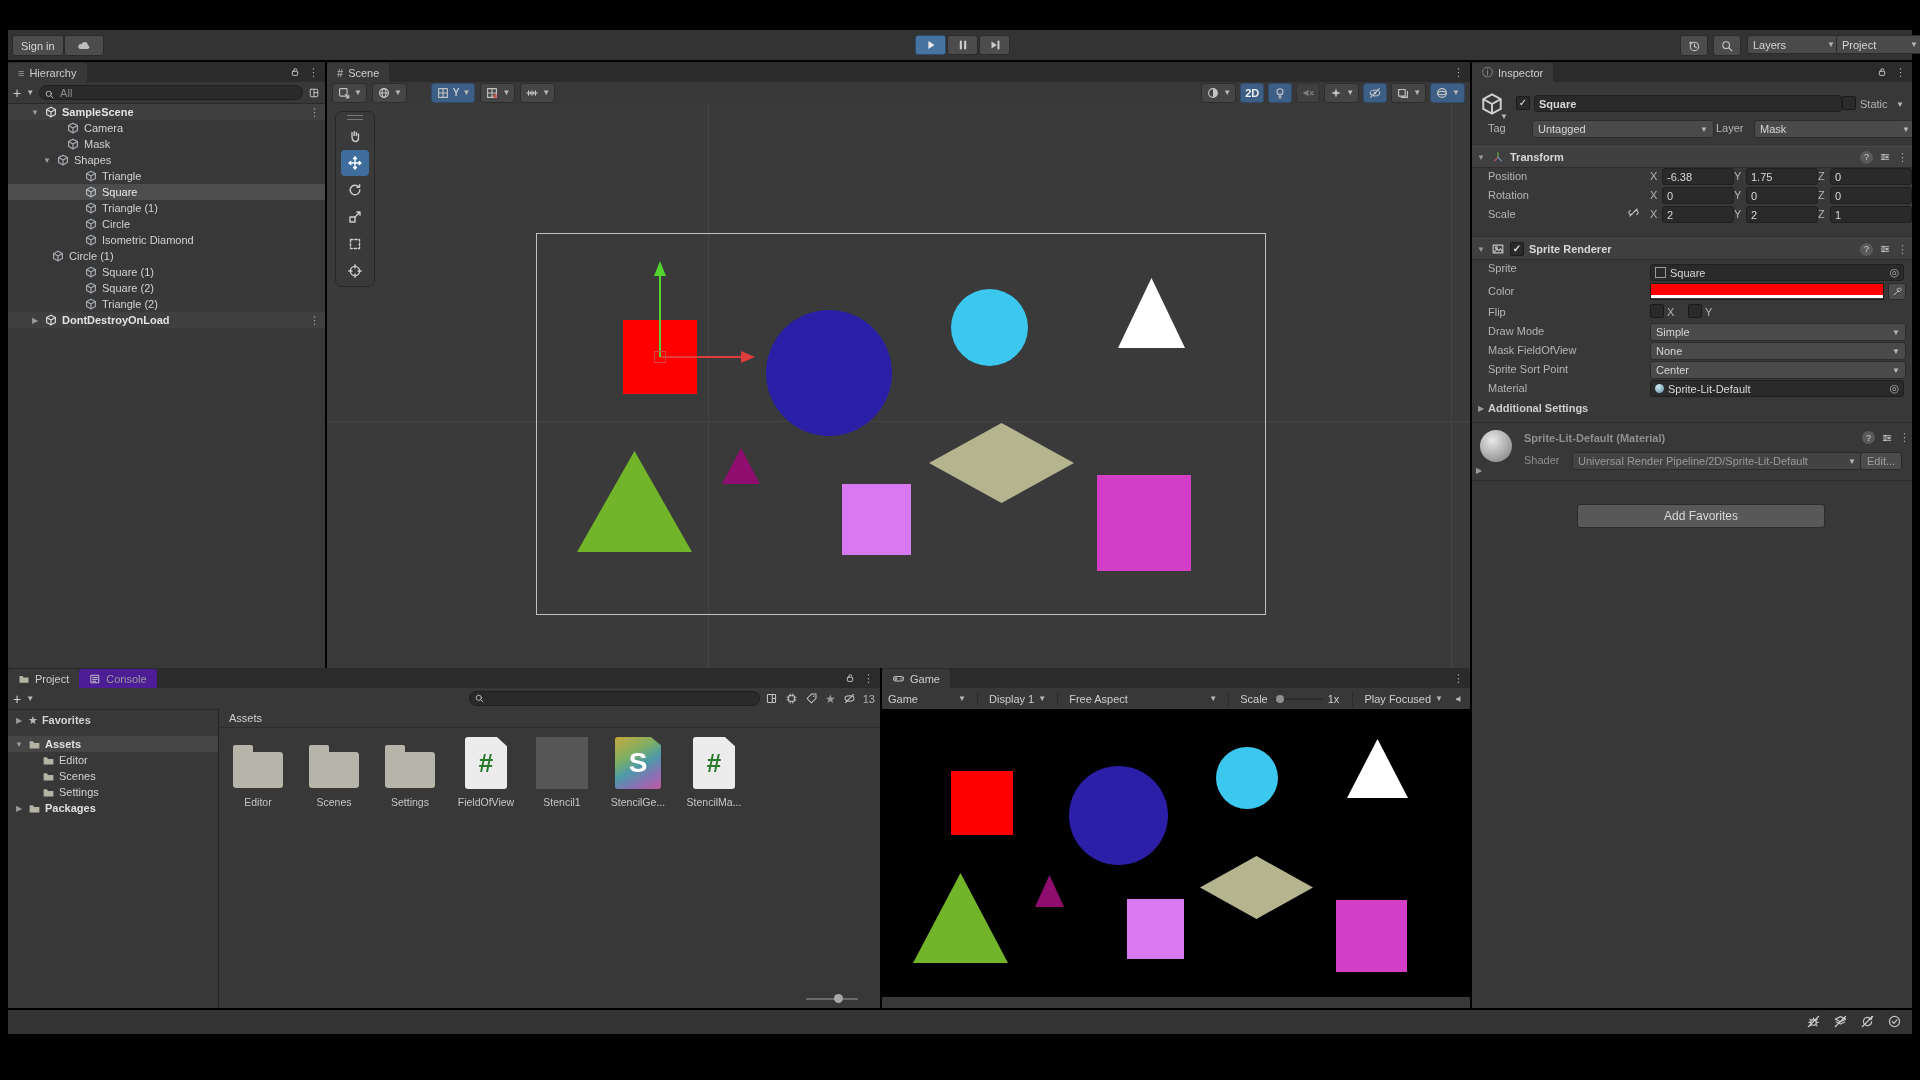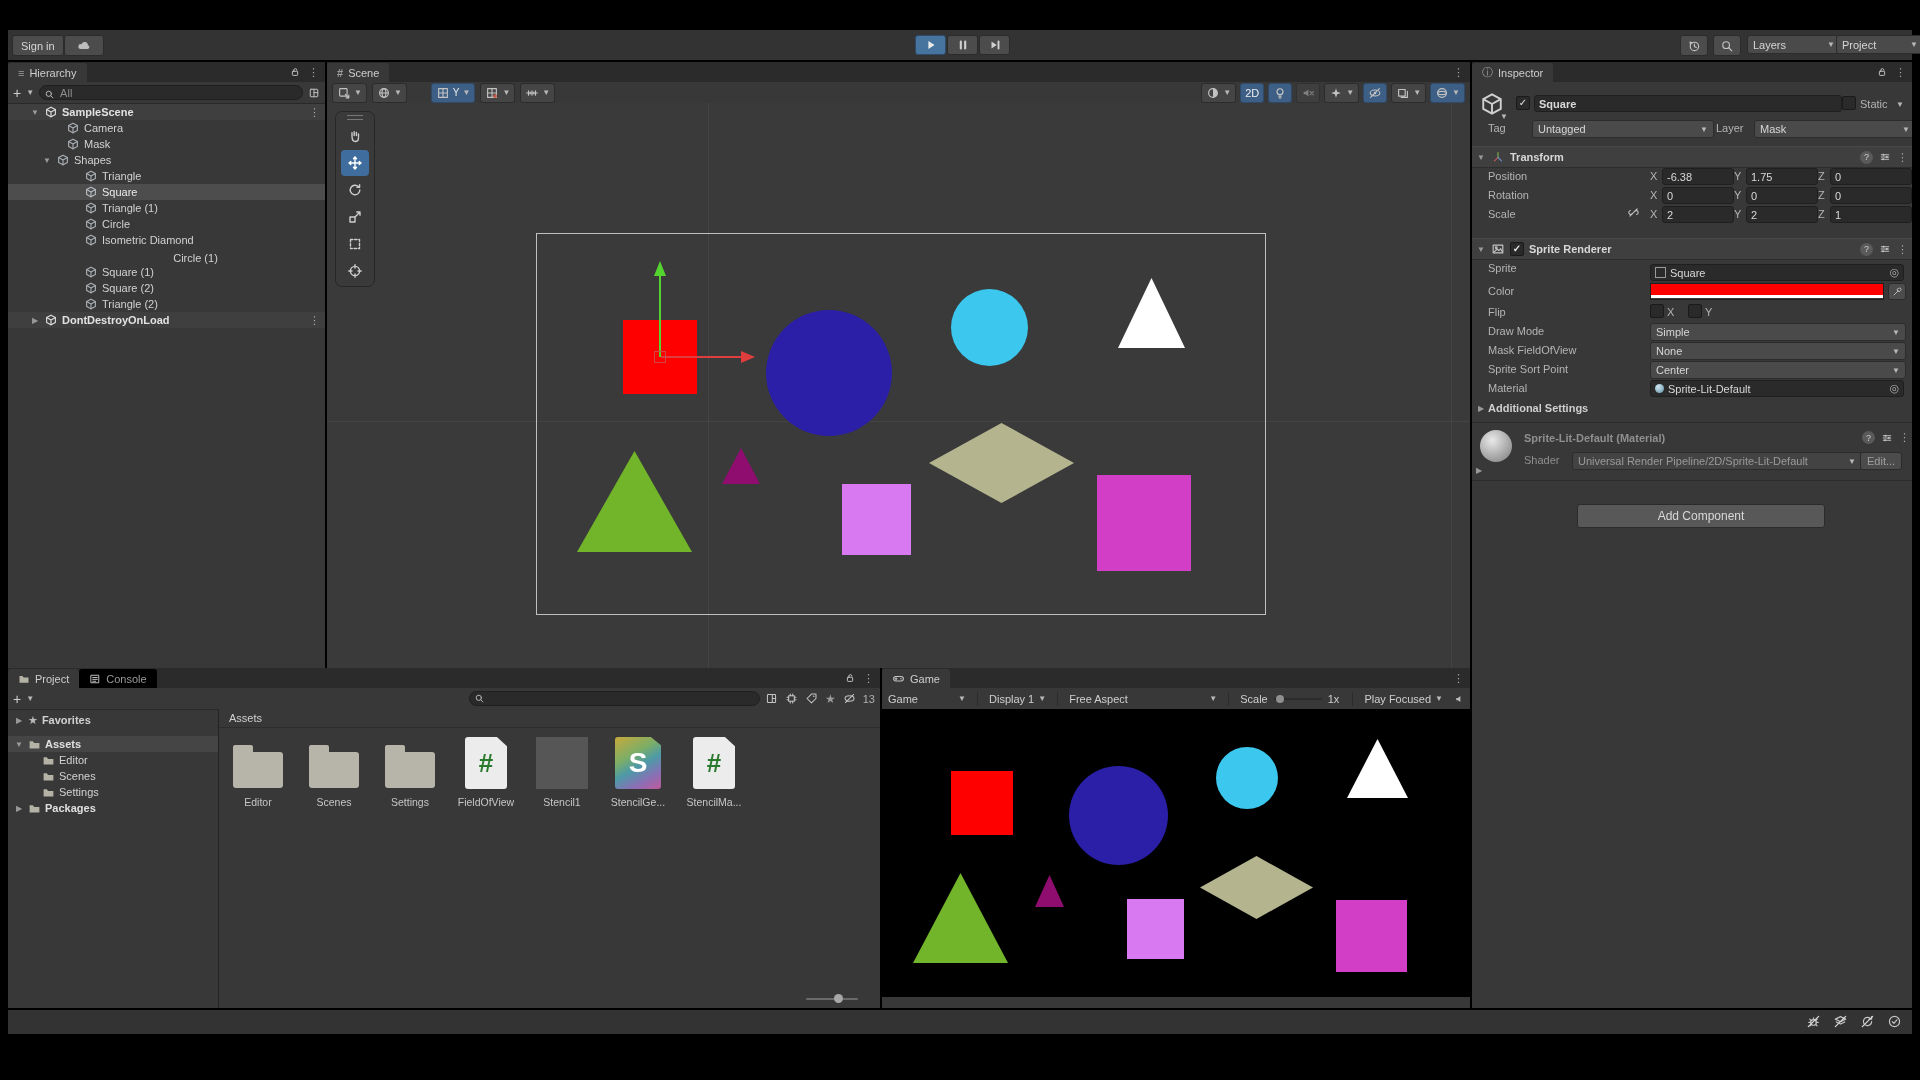--- a/index.html
+++ b/index.html
@@ -1,21 +1,21 @@
 <!DOCTYPE html>
 <html><head>
 <meta charset="utf-8">
 <style>
   html,body{margin:0;padding:0;width:1920px;height:1080px;background:#000;overflow:hidden;
     font-family:"Liberation Sans",sans-serif;font-size:11px;color:#c8c8c8;-webkit-font-smoothing:antialiased;}
   .a{position:absolute;}
   .panel{position:absolute;background:#383838;}
   .tabbar{position:absolute;left:0;top:0;right:0;height:20px;background:#2b2b2b;display:flex;align-items:stretch;}
   .tab{display:flex;align-items:center;gap:5px;padding:0 10px;font-size:11px;color:#cecece;background:#383838;margin-top:1px;border-radius:3px 3px 0 0;}
-  .tab.inactive{background:#000000;color:#999;}
+  .tab.inactive{background:#4c1d95;color:#999;}
   .tabbar-right{margin-left:auto;display:flex;align-items:center;gap:7px;padding-right:6px;color:#ababab;}
   .kebab{font-size:11px;color:#ababab;letter-spacing:0;}
   .ptool{position:absolute;left:0;right:0;top:20px;height:21px;background:#383838;border-bottom:1px solid #292929;display:flex;align-items:center;padding:0 5px;gap:5px;}
   .btn{background:#4c4c4c;border:1px solid #2b2b2b;border-radius:3px;height:18px;display:inline-flex;align-items:center;justify-content:center;padding:0 8px;color:#d8d8d8;font-size:11px;}
   .dd{background:#4a4a4a;border:1px solid #2c2c2c;border-radius:3px;height:16px;display:flex;align-items:center;font-size:11px;color:#d6d6d6;padding:0 5px;gap:5px;}
   .dd .car{margin-left:auto;font-size:8px;color:#b8b8b8;}
   .car{font-size:8px;color:#b8b8b8;}
   .tf{background:#2a2a2a;border:1px solid #1f1f1f;border-radius:3px;height:15px;font-size:11px;color:#d8d8d8;padding:0 4px;display:flex;align-items:center;}
   input.tfi{background:#2a2a2a;border:1px solid #1f1f1f;border-radius:8px;height:15px;font-size:11px;color:#d8d8d8;padding:0 6px 0 20px;outline:none;}
   input.tfi::placeholder{color:#8d8d8d;}
@@ -197,21 +197,21 @@
     <span>Circle</span>
   </div>
   <div class="hrow" style="top:170px;padding-left:62px;">
     <span class="fold"></span>
       <svg class="ic" viewBox="0 0 16 16" style="stroke:#a8adb3;">
         <path d="M8 2.5 L13 5.2 V10.8 L8 13.5 L3 10.8 V5.2 Z"></path>
         <path d="M3 5.2 L8 8 L13 5.2 M8 8 V13.5"></path>
       </svg>
     <span>Isometric Diamond</span>
   </div>
-  <div class="hrow" style="top:172px;padding-left:58px;flex-direction:column;">
+  <div class="hrow" style="top:186px;padding-left:29px;">
     <span class="fold"></span>
       <svg class="ic" viewBox="0 0 16 16" style="stroke:#a8adb3;">
         <path d="M8 2.5 L13 5.2 V10.8 L8 13.5 L3 10.8 V5.2 Z"></path>
         <path d="M3 5.2 L8 8 L13 5.2 M8 8 V13.5"></path>
       </svg>
     <span>Circle (1)</span>
   </div>
   <div class="hrow" style="top:202px;padding-left:62px;">
     <span class="fold"></span>
       <svg class="ic" viewBox="0 0 16 16" style="stroke:#a8adb3;">
@@ -296,21 +296,21 @@
     </div>
     <div style="margin-left:auto;display:flex;gap:4px;align-items:center;">
       <div class="sbtn">
         <svg class="ic" viewBox="0 0 16 16">
             <circle cx="8" cy="8" r="5"></circle>
             <path d="M8 3 a5 5 0 0 1 0 10 Z" fill="#c3c3c3" stroke="none"></path>
           </svg>
         <span class="car">▼</span>
       </div>
       <div class="sbtn on">
-          <span style="font-weight:normal;color:#eee;">2D</span>
+          <span style="font-weight:bold;color:#eee;">2D</span>
         </div>
       <div class="sbtn on">
         <svg class="ic" viewBox="0 0 16 16">
             <circle cx="8" cy="6.5" r="3.4"></circle>
             <path d="M6.6 11.5 H9.4 M7 13.5 H9"></path>
           </svg>
       </div>
       <div class="sbtn" style="opacity:.55;">
         <svg class="ic" viewBox="0 0 16 16">
             <path d="M3 6.5 H5.2 L8.5 4 V12 L5.2 9.5 H3 Z" fill="#bbb" stroke="none"></path>
@@ -600,21 +600,21 @@
     <span style="overflow:hidden;white-space:nowrap;">Universal Render Pipeline/2D/Sprite-Lit-Default</span>
       <span class="car">▼</span>
   </div>
   <div class="a btn" style="left:388px;top:390px;height:16px;padding:0 6px;color:#9f9f9f;">
       <span ind="">Edit...</span>
     </div>
   <span class="a fold" style="left:2px;top:404px;">▶</span>
   <div class="a" style="left:0;top:418px;width:440px;height:1px;background:#2c2c2c;"></div>
 
   <div class="a btn" style="left:105px;top:442px;width:230px;height:22px;background:#585858;font-size:12px;">
-    <span>Add Component</span>
+    <span>Add Favorites</span>
   </div>
 </div>
 
 <div class="panel" style="left:8px;top:668px;width:872px;height:340px;overflow:hidden;">
   <div class="tabbar">
     <div class="tab">
       <svg class="ic" viewBox="0 0 16 16" style="width:12px;height:12px;">
           <path d="M2 4 H6 L7.5 6 H14 V13 H2 Z" fill="#b5b2a6" stroke="none"></path>
         </svg>
       <span>Project</span>

